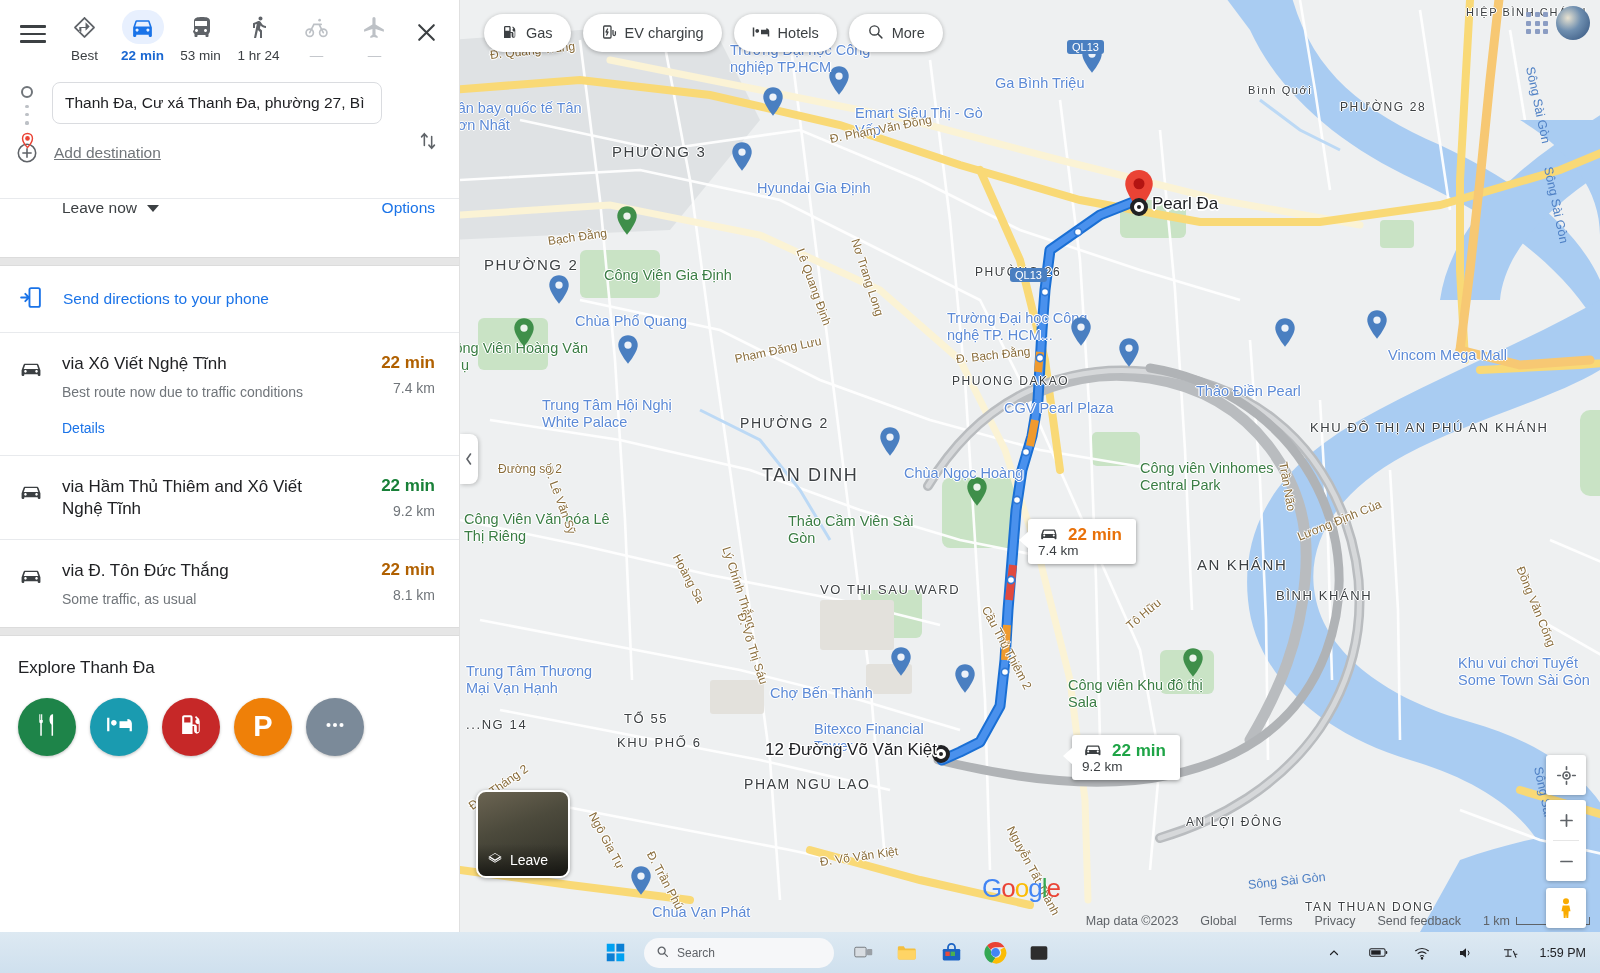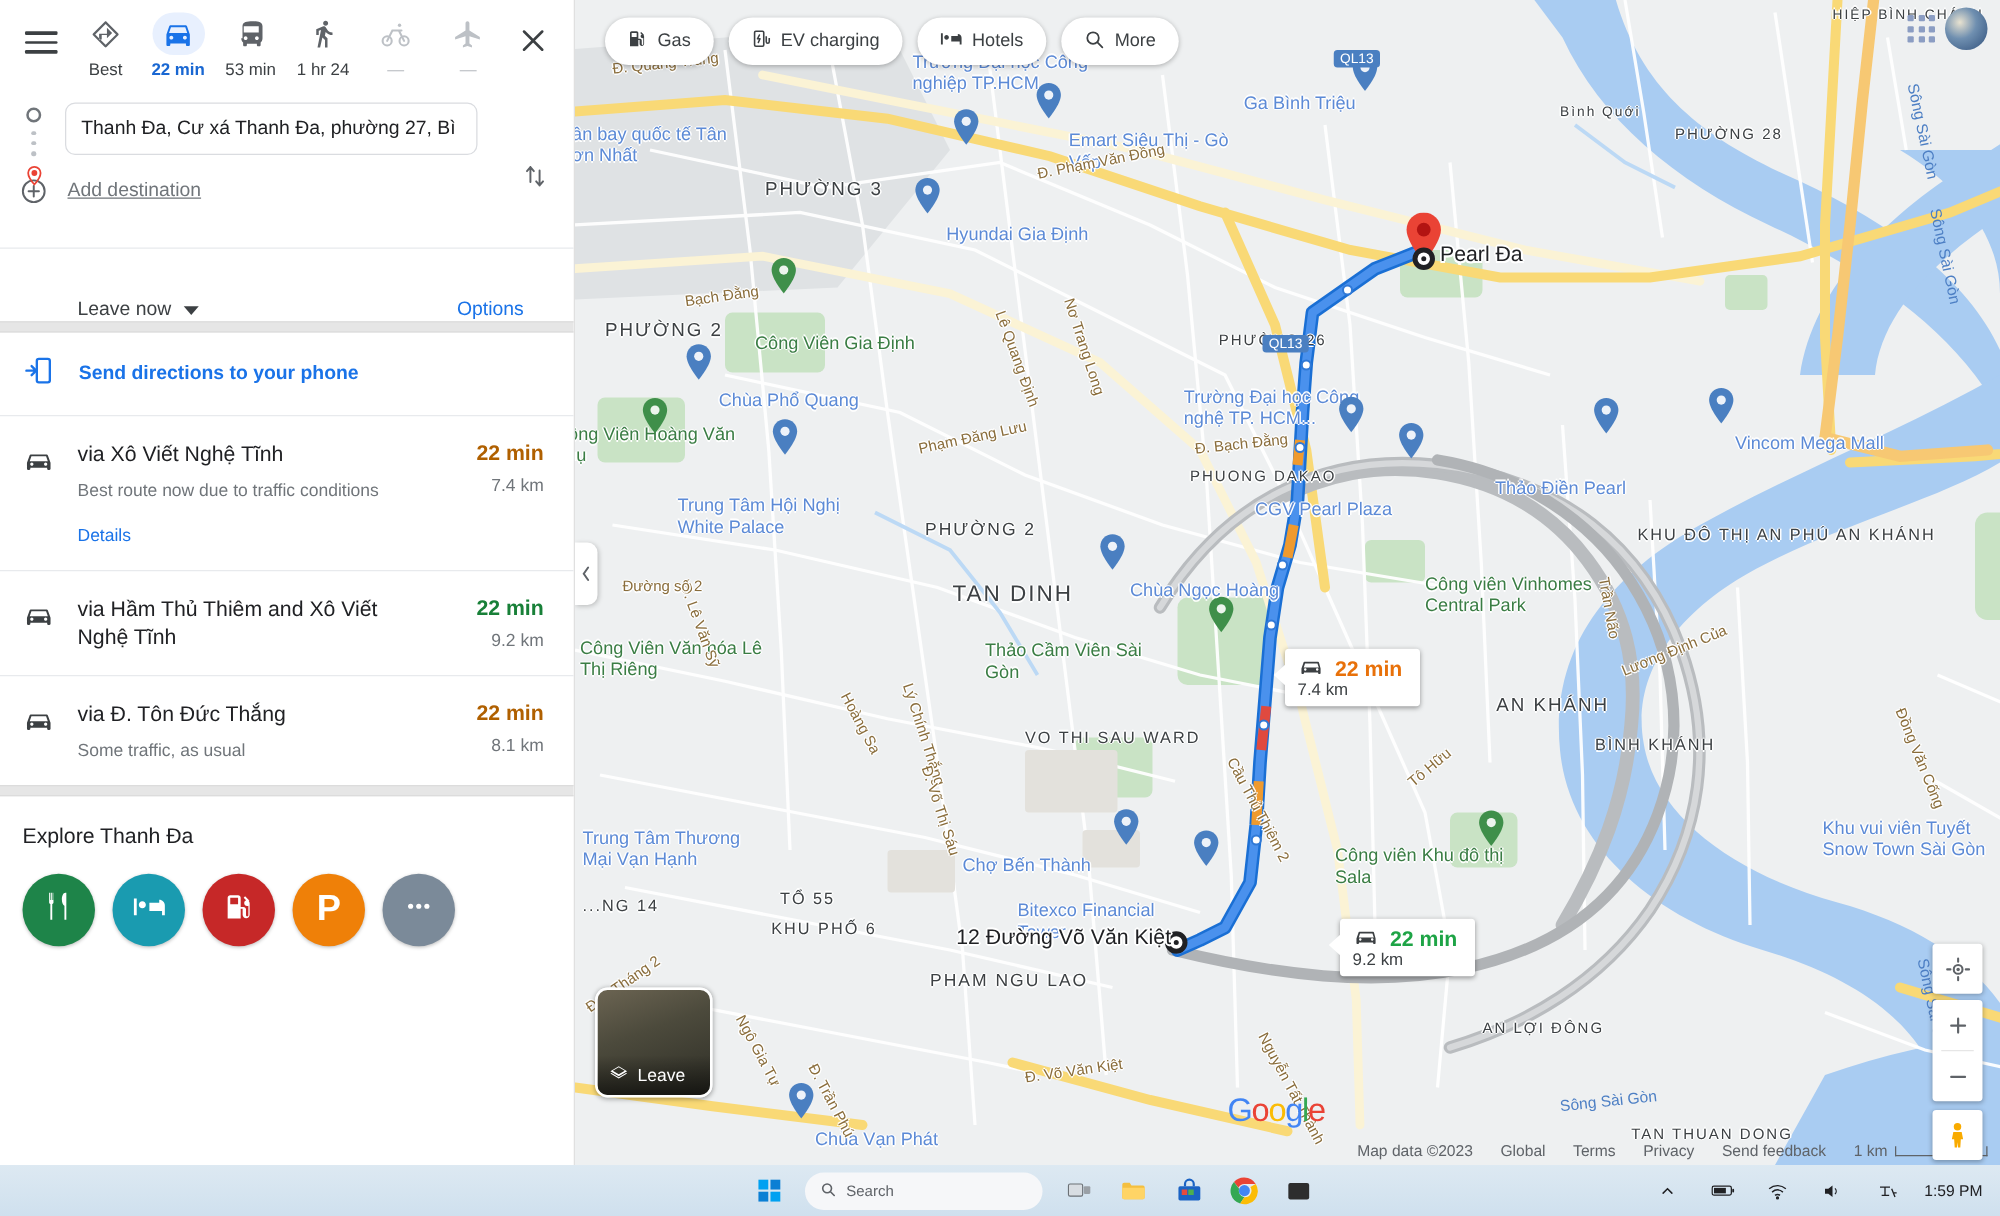--- a/index.html
+++ b/index.html
@@ -88,37 +88,37 @@
     padding: 18px 14px 0 14px; cursor: pointer;
   }
   .adddest .plus { width: 26px; display: flex; justify-content: center; color: #5f6368; }
   .adddest span { font-size: 15.5px; color: #70757a; text-decoration: underline; }
 
   .sep { height: 1px; background: #e8eaed; margin-top: 34px; }
   .sepfat { height: 9px; background: #e6e6e6; border-top: 1px solid #dcdcdc; border-bottom: 1px solid #dcdcdc; }
 
   
   .leaverow {
-    display: flex; align-items: flex-end; justify-content: space-between;
-    padding: 0 40px 0 62px; height: 58px;
+    display: flex; align-items: flex-start; justify-content: space-between;
+    padding: 0 24px 0 62px; height: 58px;
   }
   .leavenow { display: flex; align-items: center; gap: 10px; cursor: pointer; }
   .leavenow span { font-size: 15.5px; color: #3c4043; }
   .caret {
     width: 0; height: 0; border-left: 6px solid transparent;
     border-right: 6px solid transparent; border-top: 7px solid #3c4043;
   }
   .options { font-size: 15.5px; color: #1a73e8; cursor: pointer; }
 
   
   .sendrow {
     display: flex; align-items: center; gap: 20px;
     padding: 0 14px 0 18px; height: 66px; cursor: pointer;
   }
-  .sendrow .txt { font-size: 15.5px; color: #1a73e8; font-weight: bold; }
+  .sendrow .txt { font-size: 15.5px; color: #1a73e8; font-weight: normal; }
 
   
   .route {
     display: flex; padding: 20px 24px 18px 18px;
     border-top: 1px solid #e8eaed; cursor: pointer;
   }
   .route .caricon { width: 44px; flex: 0 0 44px; padding-top: 2px; color: #3c4043; }
   .route .body { flex: 1; min-width: 0; }
   .route .title { font-size: 17px; color: #202124; line-height: 1.3; }
   .route .sub { font-size: 14px; color: #70757a; margin-top: 7px; line-height: 1.45; }
@@ -768,21 +768,21 @@
         <div class="poipin" style="left: 906px; top: 310px;"><svg width="22" height="30" viewBox="0 0 24 32">
             <path d="M12 0C6 0 1.4 4.6 1.4 10.6 1.4 18.4 12 31 12 31S22.6 18.4 22.6 10.6C22.6 4.6 18 0 12 0z" fill="#4a7fc1"></path>
             <circle cx="12" cy="10.6" r="4" fill="#fff" opacity=".9"></circle>
           </svg></div>
         <div class="maplabel lbl-park" style="left: 680px; top: 460px; text-shadow: rgb(255, 255, 255) -1.2px 0px, rgb(255, 255, 255) 0px 1.2px, rgb(255, 255, 255) 1.2px 0px, rgb(255, 255, 255) 0px -1.2px; max-width: 150px; white-space: normal; line-height: 1.18;">Công viên Vinhomes Central Park</div>
         <div class="maplabel lbl-park" style="left: 608px; top: 677px; text-shadow: rgb(255, 255, 255) -1.2px 0px, rgb(255, 255, 255) 0px 1.2px, rgb(255, 255, 255) 1.2px 0px, rgb(255, 255, 255) 0px -1.2px; max-width: 150px; white-space: normal; line-height: 1.18;">Công viên Khu đô thị Sala</div>
         <div class="poipin" style="left: 722px; top: 648px;"><svg width="22" height="30" viewBox="0 0 24 32">
             <path d="M12 0C6 0 1.4 4.6 1.4 10.6 1.4 18.4 12 31 12 31S22.6 18.4 22.6 10.6C22.6 4.6 18 0 12 0z" fill="#3f8f4a"></path>
             <circle cx="12" cy="10.6" r="4" fill="#fff" opacity=".9"></circle>
           </svg></div>
-        <div class="maplabel lbl-poi" style="left: 998px; top: 655px; text-shadow: rgb(255, 255, 255) -1.2px 0px, rgb(255, 255, 255) 0px 1.2px, rgb(255, 255, 255) 1.2px 0px, rgb(255, 255, 255) 0px -1.2px; max-width: 150px; white-space: normal; line-height: 1.18;">Khu vui viên Tuyết Snow Town Sài Gòn</div>
+        <div class="maplabel lbl-poi" style="left: 998px; top: 655px; text-shadow: rgb(255, 255, 255) -1.2px 0px, rgb(255, 255, 255) 0px 1.2px, rgb(255, 255, 255) 1.2px 0px, rgb(255, 255, 255) 0px -1.2px; max-width: 150px; white-space: normal; line-height: 1.18;">Khu vui chơi Tuyết Some Town Sài Gòn</div>
         <div class="maplabel lbl-poi" style="left: 487px; top: 310px; text-shadow: rgb(255, 255, 255) -1.2px 0px, rgb(255, 255, 255) 0px 1.2px, rgb(255, 255, 255) 1.2px 0px, rgb(255, 255, 255) 0px -1.2px; max-width: 150px; white-space: normal; line-height: 1.18;">Trường Đại học Công nghệ TP. HCM...</div>
         <div class="poipin" style="left: 610px; top: 317px;"><svg width="22" height="30" viewBox="0 0 24 32">
             <path d="M12 0C6 0 1.4 4.6 1.4 10.6 1.4 18.4 12 31 12 31S22.6 18.4 22.6 10.6C22.6 4.6 18 0 12 0z" fill="#4a7fc1"></path>
             <circle cx="12" cy="10.6" r="4" fill="#fff" opacity=".9"></circle>
           </svg></div>
         <div class="maplabel lbl-poi" style="left: 535px; top: 75px; text-shadow: rgb(255, 255, 255) -1.2px 0px, rgb(255, 255, 255) 0px 1.2px, rgb(255, 255, 255) 1.2px 0px, rgb(255, 255, 255) 0px -1.2px; max-width: 150px; white-space: normal; line-height: 1.18;">Ga Bình Triệu</div>
         <div class="poipin" style="left: 621px; top: 44px;"><svg width="22" height="30" viewBox="0 0 24 32">
             <path d="M12 0C6 0 1.4 4.6 1.4 10.6 1.4 18.4 12 31 12 31S22.6 18.4 22.6 10.6C22.6 4.6 18 0 12 0z" fill="#4a7fc1"></path>
             <circle cx="12" cy="10.6" r="4" fill="#fff" opacity=".9"></circle>
           </svg></div>

